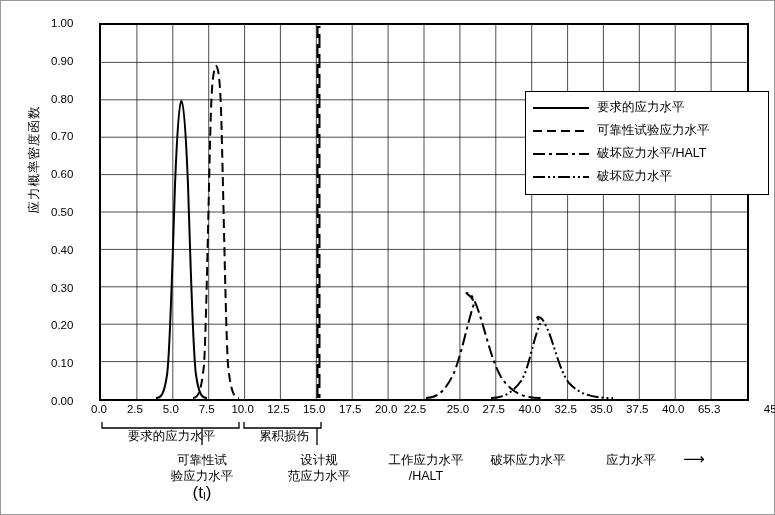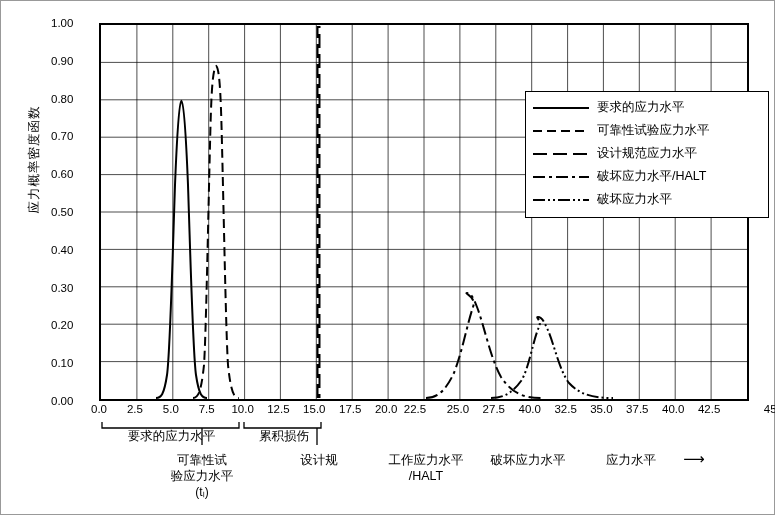--- a/index.html
+++ b/index.html
@@ -112,21 +112,21 @@
   
   .anno {
     position: absolute;
     font-size: 12.5px;
     color: #000;
     text-align: center;
     line-height: 15px;
     white-space: nowrap;
   }
   .anno.small {
-    font-size: 12px;
+    font-size: 17px;
   }
   #brace-svg {
     position: absolute;
     left: 98px;
     top: 418px;
   }
 </style>
 </head>
 <body>
 
@@ -201,26 +201,20 @@
         <svg class="legend-line" viewBox="0 0 58 10">
           <line x1="1" y1="5" x2="57" y2="5" stroke="#000" stroke-width="2"></line>
         </svg>
         <span class="legend-label">要求的应力水平</span>
       </div>
       <div class="legend-row">
         <svg class="legend-line" viewBox="0 0 58 10">
           <line x1="1" y1="5" x2="57" y2="5" stroke="#000" stroke-width="2" stroke-dasharray="9,5"></line>
         </svg>
         <span class="legend-label">可靠性试验应力水平</span>
-      </div>
-      <div class="legend-row">
-        <svg class="legend-line" viewBox="0 0 58 10">
-          <line x1="1" y1="5" x2="57" y2="5" stroke="#000" stroke-width="2" stroke-dasharray="14,6"></line>
-        </svg>
-        <span class="legend-label">设计规范应力水平</span>
       </div>
       <div class="legend-row">
         <svg class="legend-line" viewBox="0 0 58 10">
           <line x1="1" y1="5" x2="57" y2="5" stroke="#000" stroke-width="2" stroke-dasharray="12,4,3,4"></line>
         </svg>
         <span class="legend-label">破坏应力水平/HALT</span>
       </div>
       <div class="legend-row">
         <svg class="legend-line" viewBox="0 0 58 10">
           <line x1="1" y1="5" x2="57" y2="5" stroke="#000" stroke-width="2" stroke-dasharray="12,3,2,3,2,3"></line>
@@ -241,21 +235,21 @@
     <div class="xtick" style="left:251.2px">17.5</div>
     <div class="xtick" style="left:287.1px">20.0</div>
     <div class="xtick" style="left:316px">22.5</div>
     <div class="xtick" style="left:358.9px">25.0</div>
     <div class="xtick" style="left:394.8px">27.5</div>
     <div class="xtick" style="left:430.7px">40.0</div>
     <div class="xtick" style="left:466.6px">32.5</div>
     <div class="xtick" style="left:502.4px">35.0</div>
     <div class="xtick" style="left:538.3px">37.5</div>
     <div class="xtick" style="left:574.2px">40.0</div>
-    <div class="xtick" style="left:610.1px">42.5</div>
+    <div class="xtick" style="left:610.1px">65.3</div>
     <div class="xtick" style="left:676px">45.0</div>
   </div>
 
   <svg id="brace-svg" width="650" height="26">
     <g stroke="#000" stroke-width="1.3" fill="none">
 
       <path d="M 3,3 L 3,9 L 140,9 L 140,3"></path>
 
       <path d="M 145,3 L 145,9 L 222,9 L 222,3"></path>
 
@@ -267,20 +261,21 @@
 
   <div class="anno" style="left:98px; top:428px; width:145px;">要求的应力水平</div>
 
   <div class="anno" style="left:238px; top:428px; width:90px;">累积损伤</div>
 
   <div class="anno" style="left:133px; top:468px; width:136px;">验应力水平</div>
   <div class="anno" style="left:141px; top:452px; width:120px;">可靠性试</div>
   <div class="anno small" style="left:163px; top:484px; width:76px;">(tₗ)</div>
 
   <div class="anno" style="left:263px; top:452px; width:110px;">设计规</div>
+  <div class="anno" style="left:250px; top:468px; width:136px;">范应力水平</div>
 
   <div class="anno" style="left:370px; top:452px; width:110px;">工作应力水平</div>
   <div class="anno" style="left:370px; top:468px; width:110px;">/HALT</div>
 
   <div class="anno" style="left:472px; top:452px; width:110px;">破坏应力水平</div>
 
   <div class="anno" style="left:590px; top:452px; width:80px;">应力水平</div>
   <div class="anno" style="left:668px; top:450px; width:50px; font-size:15px;">⟶</div>
 
 </div>

